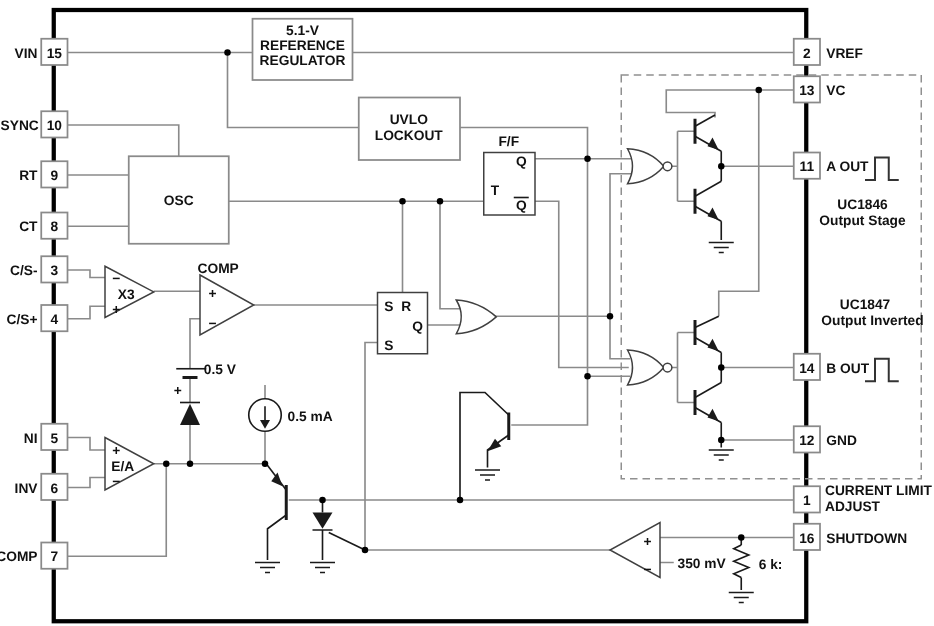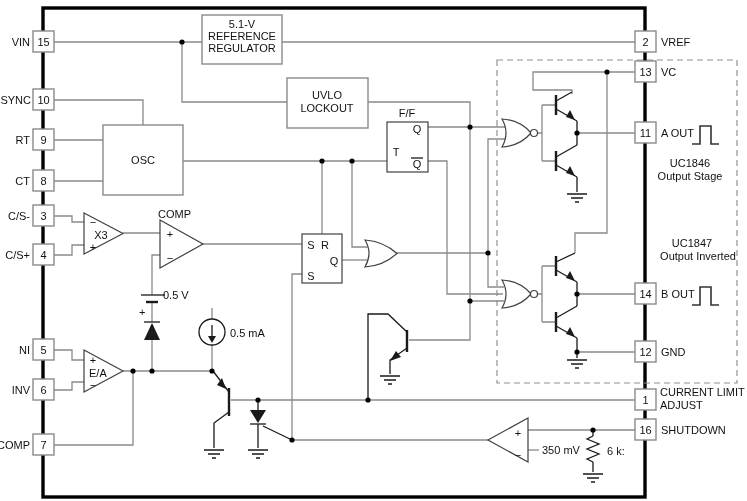--- a/index.html
+++ b/index.html
@@ -1,16 +1,16 @@
 <!DOCTYPE html>
 <html><head>
 <meta charset="utf-8">
 <style>
   html,body { margin:0; padding:0; background:#fff; }
-  .stage { width:594px; height:501px; position:relative; background:#22c55e; }
+  .stage { width:594px; height:501px; position:relative; background:#22c55e;font-weight:bold; }
   svg text { font-family:"Liberation Sans", sans-serif; font-size:11px; fill:#111; }
   .tm { text-anchor:middle; }
   .te { text-anchor:end; }
   .w   { stroke:#8a8a8a; stroke-width:1.3; fill:none; }
   .k   { stroke:#1a1a1a; stroke-width:1.3; fill:none; }
   .k2  { stroke:#1a1a1a; stroke-width:2.4; fill:none; }
   .box { fill:#ffffff; stroke:#8a8a8a; stroke-width:1.4; }
   .gate{ fill:#ffffff; stroke:#404040; stroke-width:1.2; }
   .dash{ fill:none; stroke:#909090; stroke-width:1.2; stroke-dasharray:6 4; }
   .border { fill:none; stroke:#000; stroke-width:3.4; }

